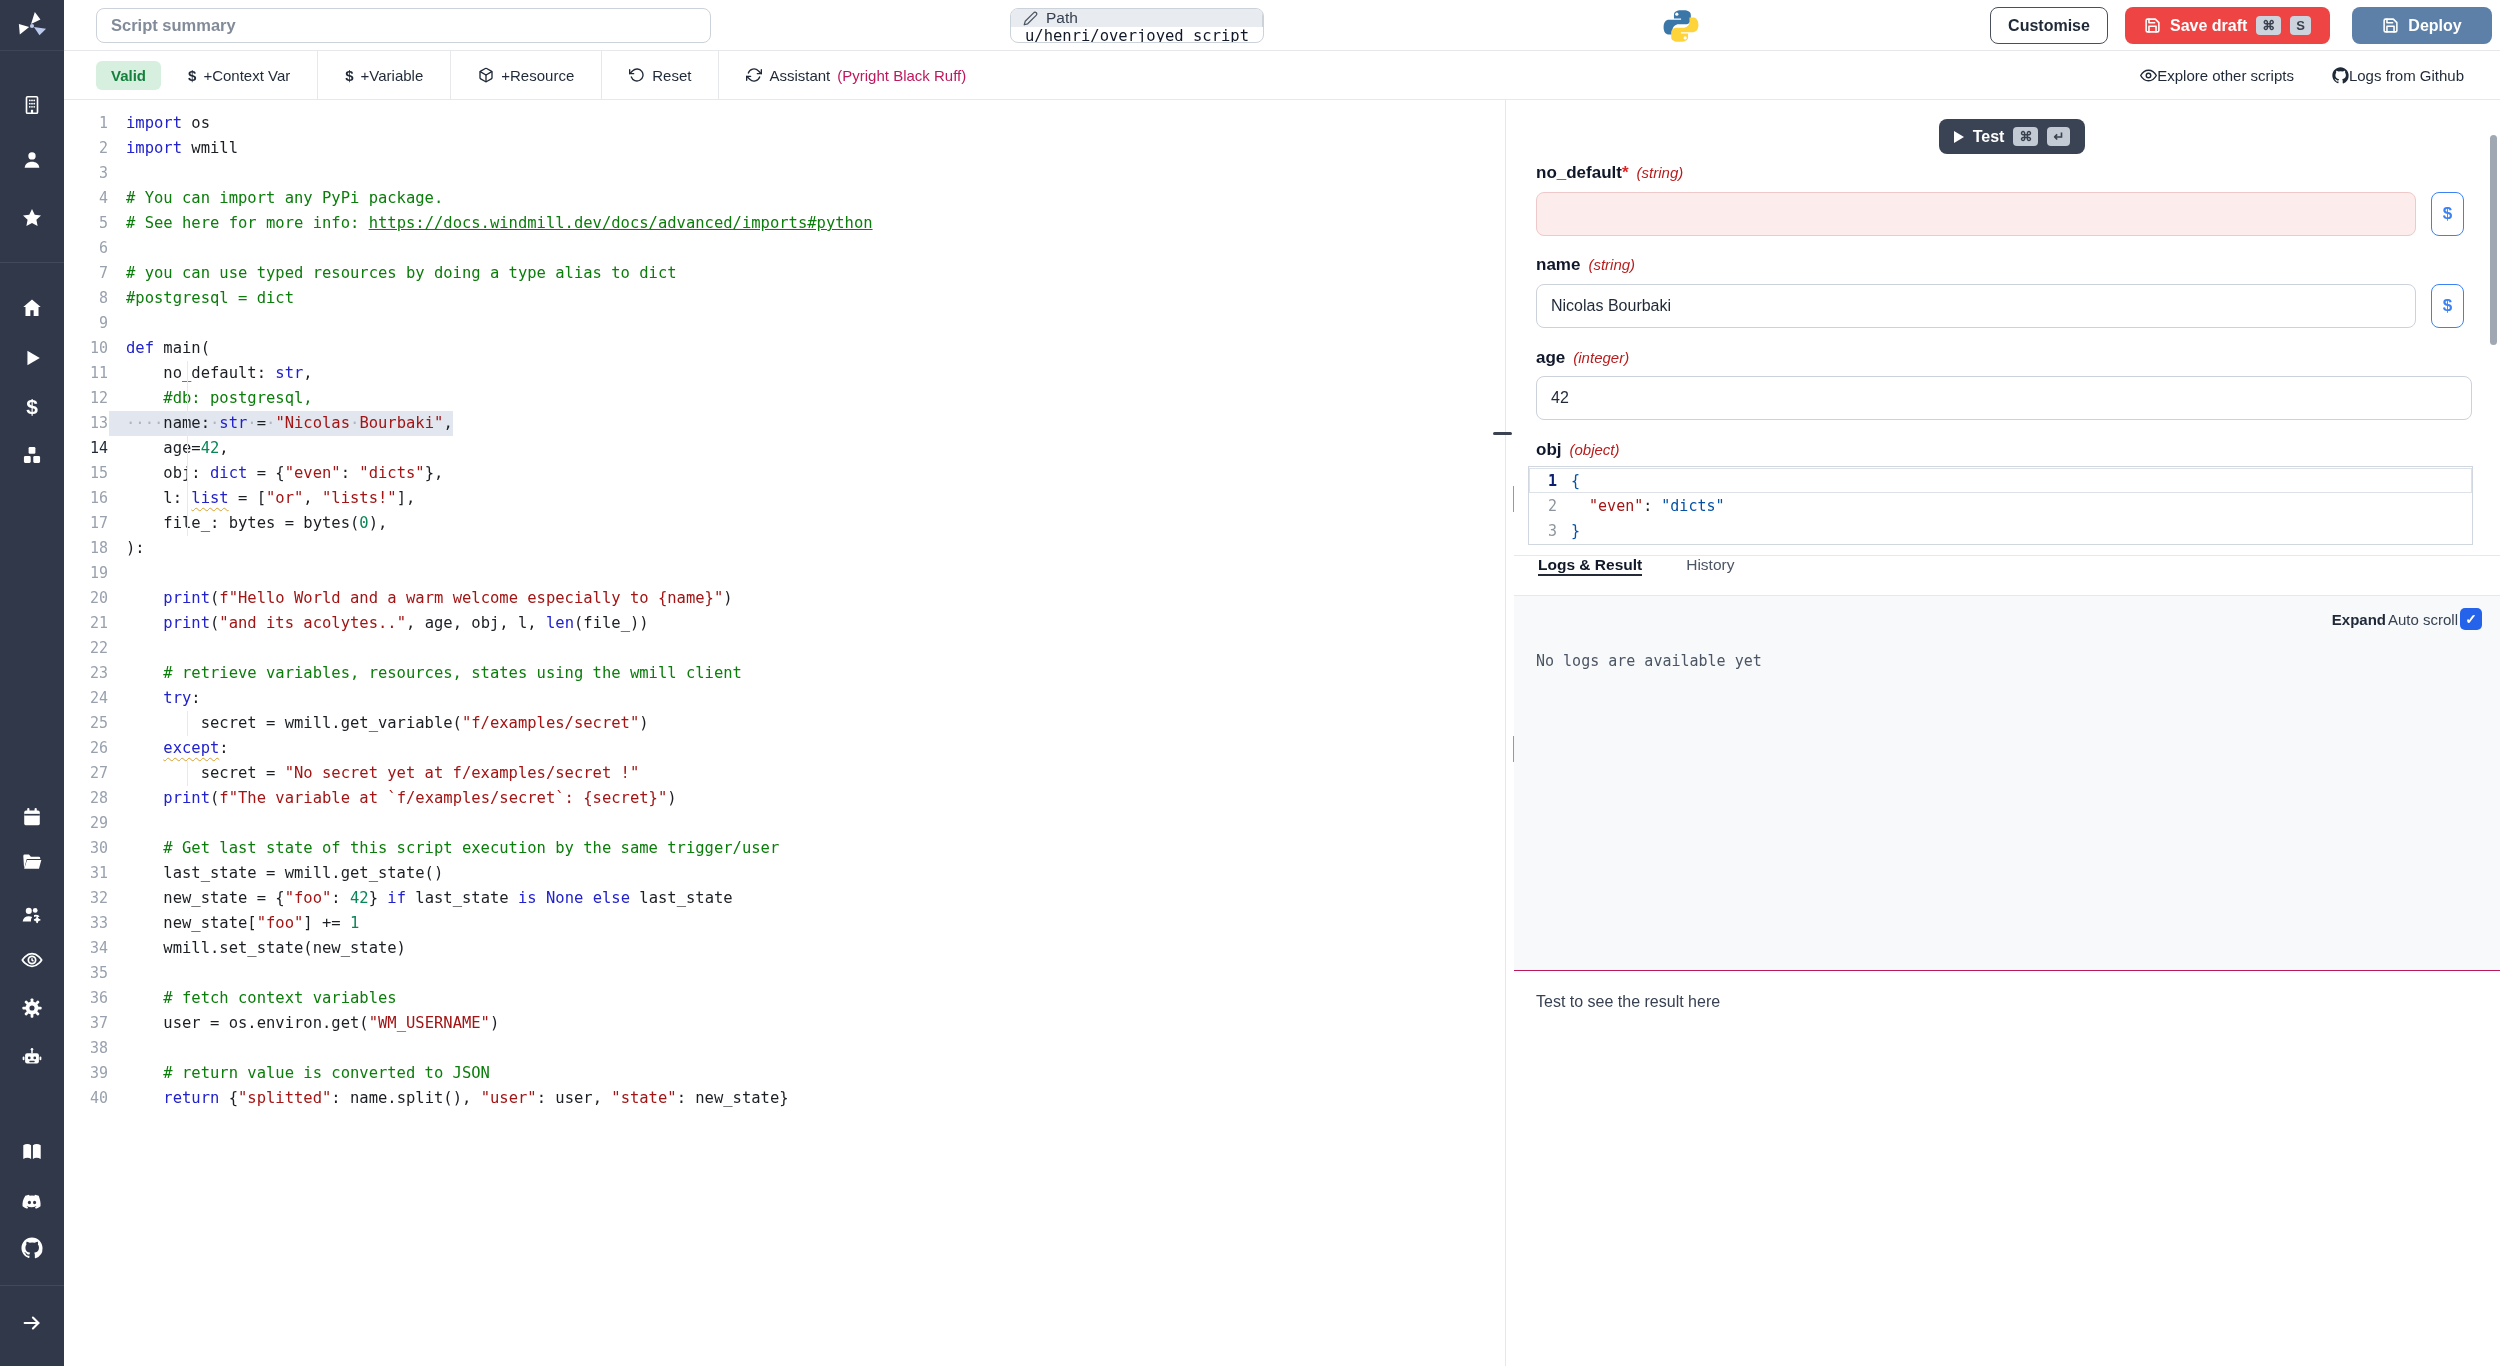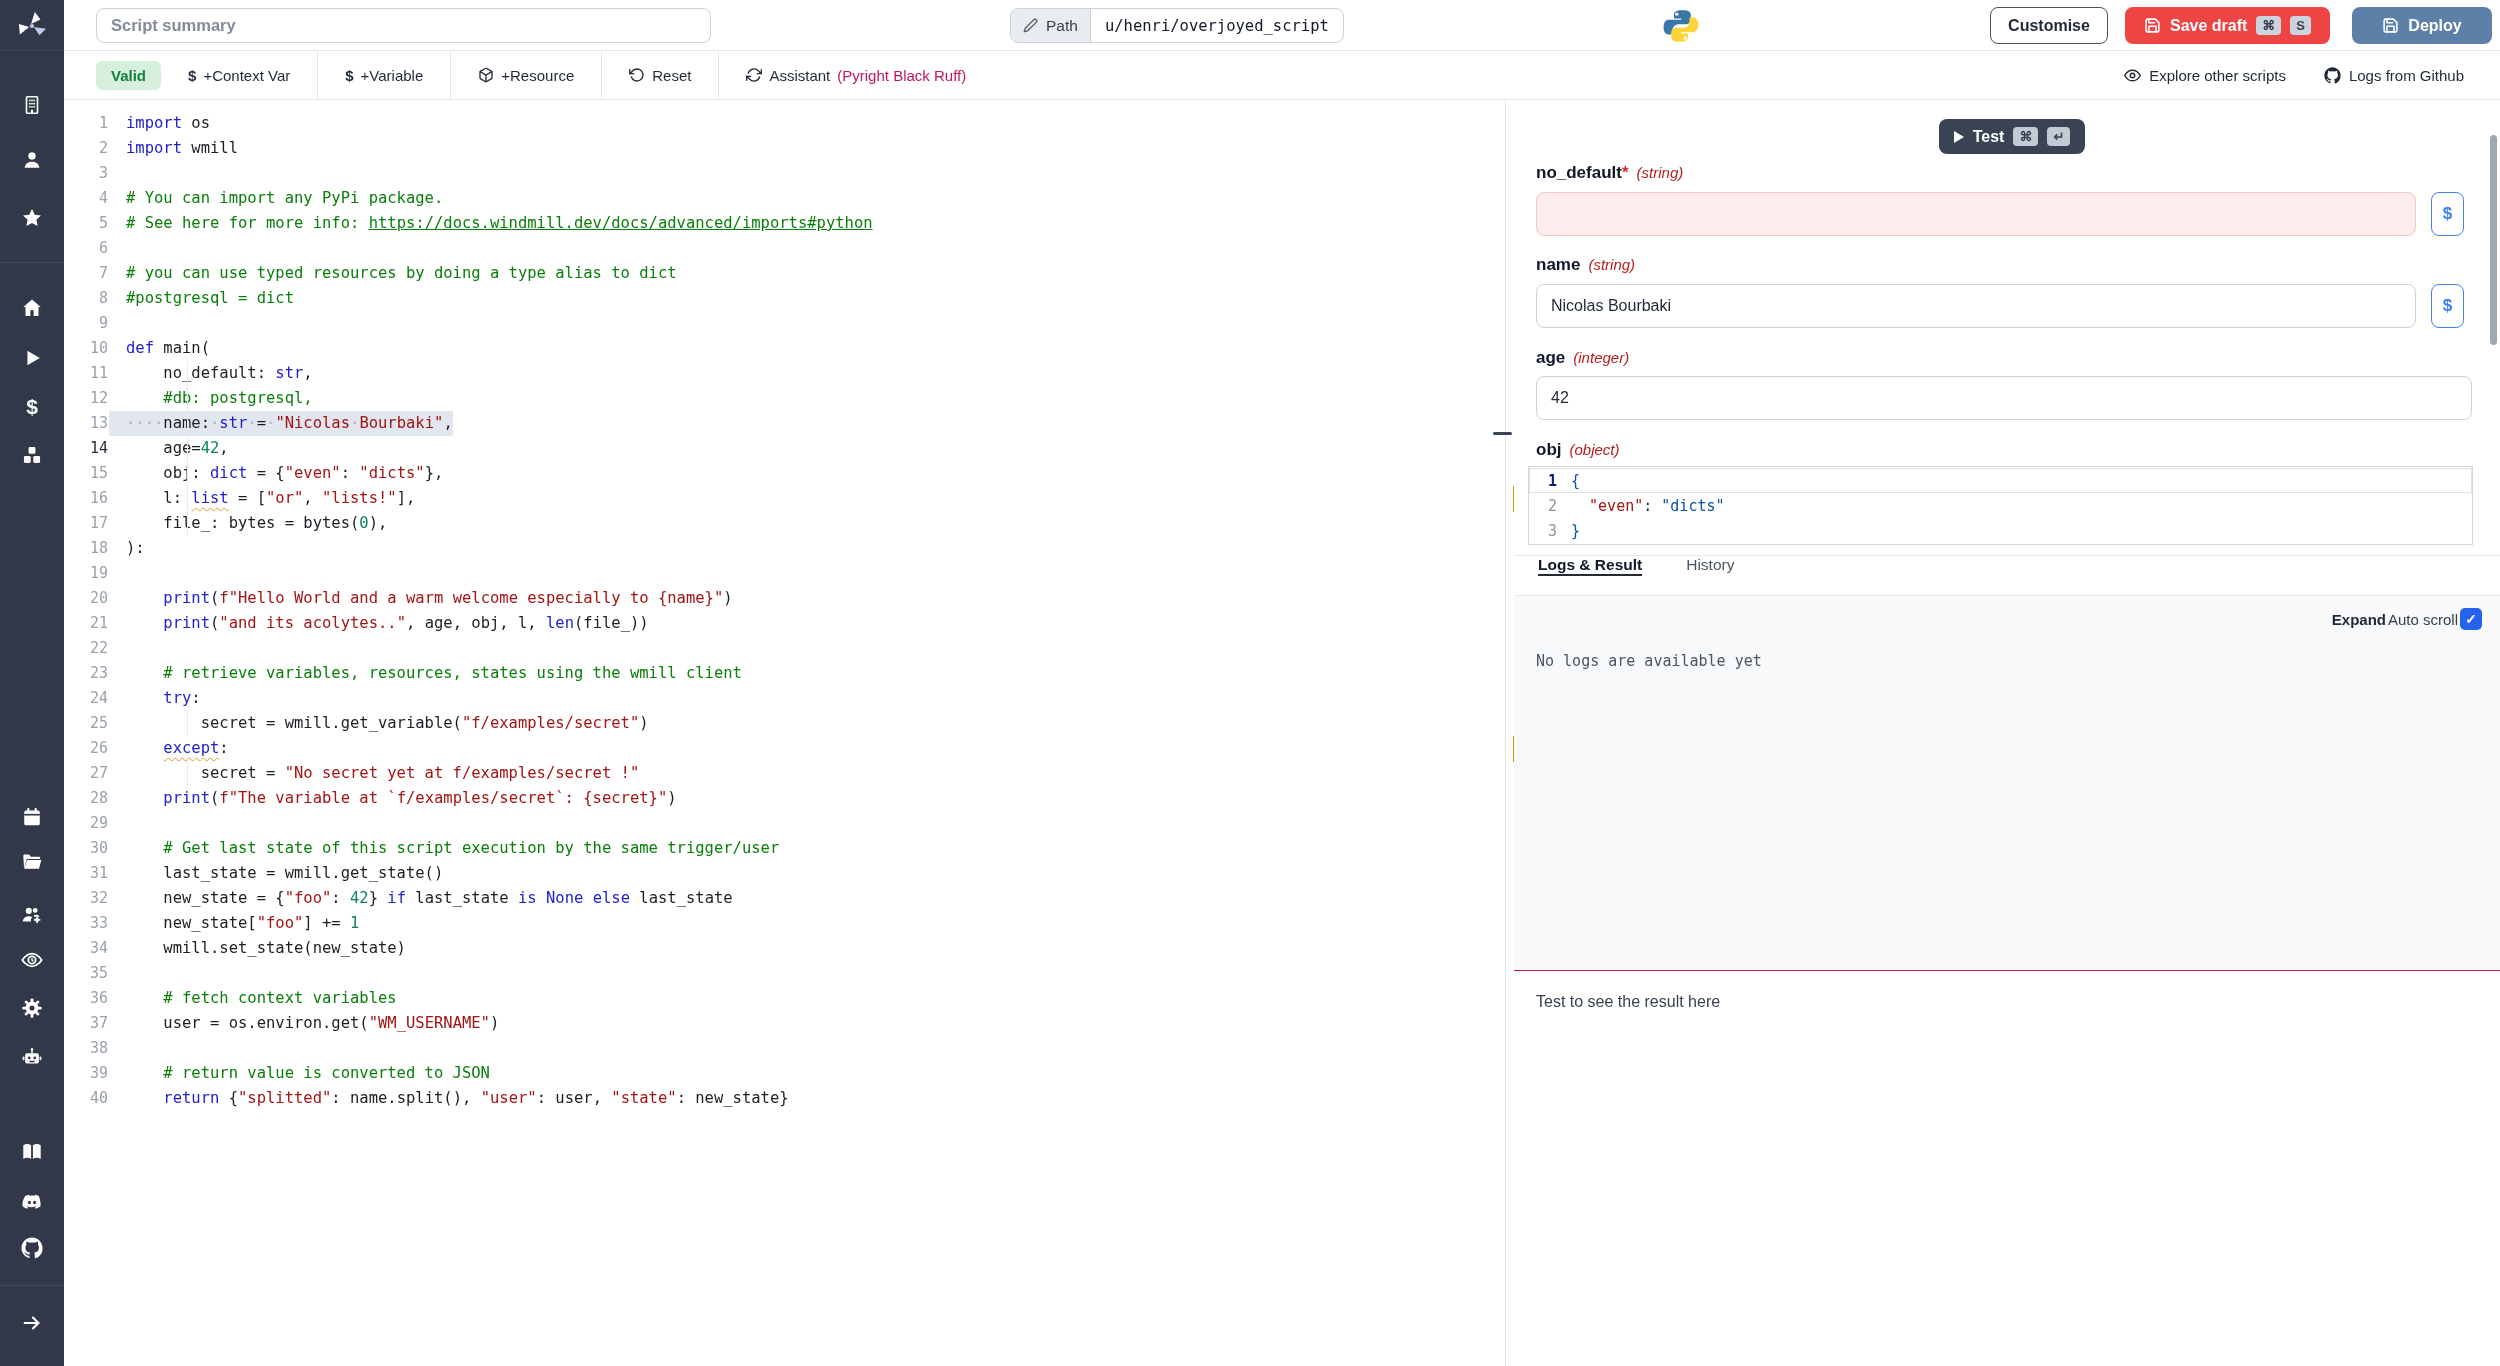--- a/index.html
+++ b/index.html
@@ -12,40 +12,40 @@
   #logo-block { height:51px; display:flex; align-items:center; justify-content:center; border-bottom:1px solid #3d4557; }
   .sb-divider { position:absolute; left:0; width:64px; border-top:1px solid #414a5d; }
   .sb-ic { position:absolute; left:20px; width:24px; height:24px; color:#fff; display:flex; align-items:center; justify-content:center; cursor:pointer; }
   .sb-ic svg { width:22px; height:22px; }
   .sb-ic .dollar-glyph { font-size:21px; font-weight:700; color:#fff; }
 
   
   #topbar { position:absolute; left:64px; top:0; right:0; height:51px; background:#fff; border-bottom:1px solid #e6e8ec; }
   #summary-input { position:absolute; left:32px; top:8px; width:615px; height:35px; border:1px solid #ccd2da; border-radius:8px; padding:0 14px; font-size:16.5px; font-weight:600; color:#39414e; outline:none; font-family:"Liberation Sans",sans-serif; }
   #summary-input::placeholder { color:#828b99; font-weight:600; }
-  #path-pill { position:absolute; left:946px; top:8px; height:35px; display:flex; align-items:stretch; border:1px solid #ccd2da; border-radius:8px; overflow:hidden; background:#fff; }
+  #path-pill { position:absolute; left:946px; top:8px; height:35px; display:flex; align-items:stretch; border:1px solid #ccd2da; border-radius:8px; overflow:hidden; background:#fff;flex-direction:column; }
   #path-pill .seg-l { display:flex; align-items:center; gap:8px; background:#e8ebef; padding:0 12px; font-size:15.5px; color:#374151; border-right:1px solid #ccd2da; }
   #path-pill .seg-r { display:flex; align-items:center; padding:0 14px; font-size:15.5px; color:#111827; }
   #python-logo { position:absolute; left:1598px; top:7px; width:38px; height:38px; }
   .btn { display:flex; align-items:center; justify-content:center; gap:9px; border-radius:8px; font-size:16px; font-weight:600; cursor:pointer; }
   #customise-btn { position:absolute; right:392px; top:7px; width:118px; height:37px; background:#fff; border:1.5px solid #49505c; color:#1f2937; }
   #savedraft-btn { position:absolute; right:170px; top:7px; width:205px; height:37px; background:#ef4444; border:none; color:#fff; }
   #deploy-btn { position:absolute; right:8px; top:7px; width:140px; height:37px; background:#5d80a8; border:none; color:#fff; }
   .kbd { background:#ccd3dc; color:#39414e; border-radius:4px; padding:1px 6px; font-size:13px; font-weight:600; line-height:17px; }
 
   
   #toolbar { position:absolute; left:64px; top:51px; right:0; height:49px; background:#fff; border-bottom:1px solid #e6e8ec; display:flex; align-items:center; }
   #valid-badge { margin-left:32px; background:#d6efdf; color:#15803d; font-size:15px; font-weight:600; border-radius:6px; padding:6px 15px; }
   .tb-item { display:flex; align-items:center; gap:7px; font-size:15px; color:#1f2937; padding:0 27px; cursor:pointer; white-space:nowrap; }
   .tb-sep { width:1px; height:49px; background:#e6e8ec; }
   .tb-item .dlr { font-weight:600; font-size:15px; }
   .tb-item svg { width:16px; height:16px; }
   #assistant-suffix { color:#be185d; }
   #toolbar-right { margin-left:auto; display:flex; align-items:center; gap:38px; padding-right:36px; }
-  .tb-link { display:flex; align-items:center; gap:8px; font-size:15px; color:#1f2937; cursor:pointer; white-space:nowrap; }
+  .tb-link { display:flex; align-items:center; font-size:15px; color:#1f2937; cursor:pointer; white-space:nowrap; }
   .tb-link svg { width:17px; height:17px; }
 
   
   #editor { position:absolute; left:64px; top:100px; width:1441px; bottom:0; background:#fff; padding-top:11px; overflow:hidden; }
   .cl { position:relative; height:25px; display:flex; align-items:center; font-family:"DejaVu Sans Mono",monospace; font-size:15.5px; line-height:25px; }
   .cl .ln { width:36px; margin-left:8px; text-align:right; color:#98a1ad; font-size:15px; flex:none; }
   .cl .ln.act { color:#1f2937; }
   .cl .ct { margin-left:18px; white-space:pre; }
   .cl.g::before { content:""; position:absolute; left:123px; top:0; bottom:0; border-left:1px solid #e6e9ee; }
   .cl.hl .ct { background:#e2e6ee; box-shadow:-17px 0 0 #e2e6ee; }

